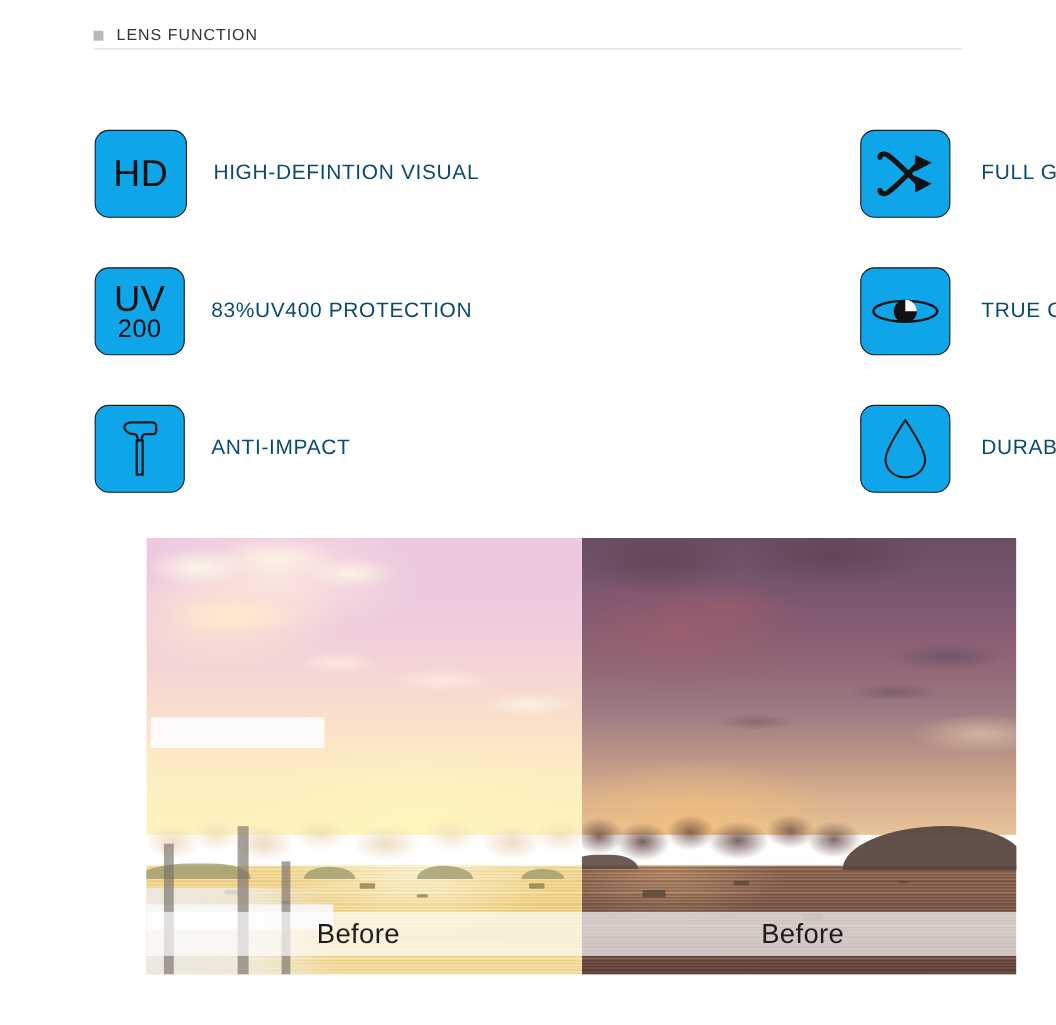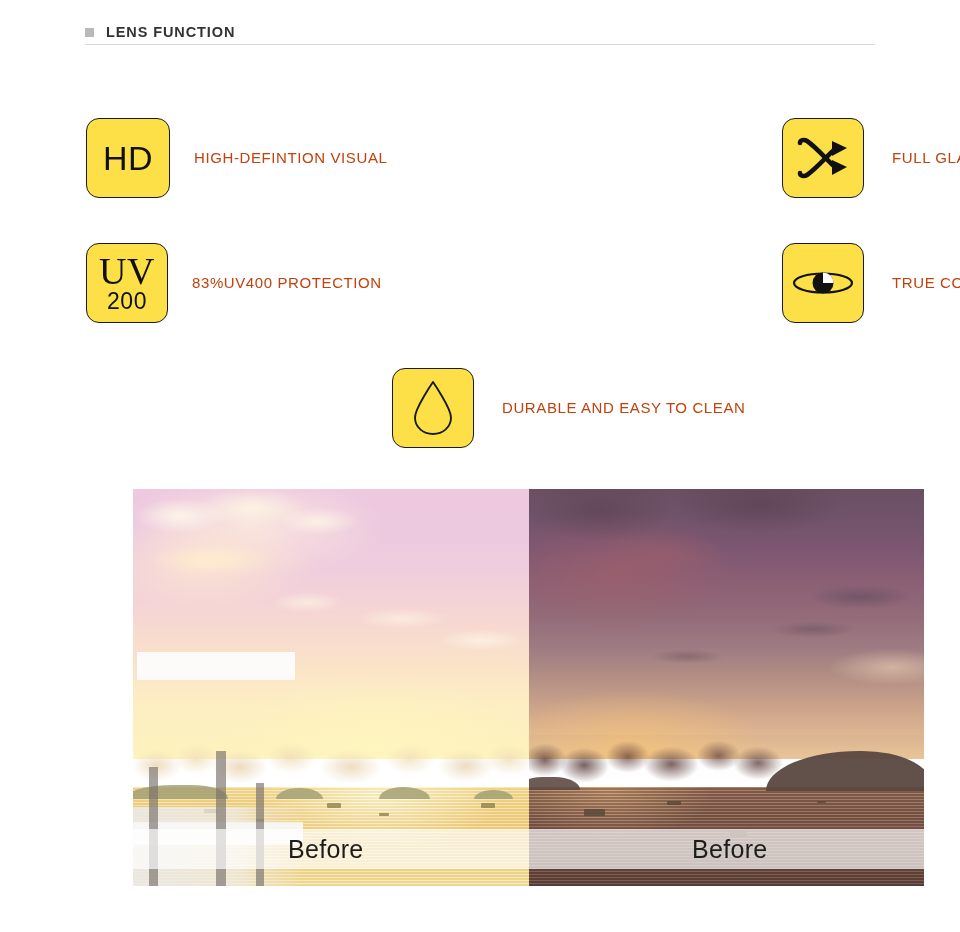--- a/index.html
+++ b/index.html
@@ -30,21 +30,21 @@
     height: 9px;
     background: #b9b9b9;
     margin-right: 12px;
     flex: 0 0 auto;
   }
   .header-title {
     font-size: 14.5px;
     letter-spacing: 0.9px;
     color: #333333;
     white-space: nowrap;
-    font-weight: 700;
+    font-weight: 400;
   }
   .header-rule {
     position: absolute;
     left: 85px;
     top: 44px;
     width: 790px;
     height: 1px;
     background: #d8d8d8;
   }
 
@@ -64,21 +64,21 @@
     align-items: center;
   }
   .feature.col-left  { width: 390px; padding-left: 86px; box-sizing: border-box; }
   .feature.col-right { width: 480px; padding-left: 2px;  box-sizing: border-box; }
 
   .icon-box {
     width: 80px;
     height: 78px;
     border: 1.6px solid #1a1a1a;
     border-radius: 13px;
-    background: #fde047;
+    background: #0ea5e9;
     flex: 0 0 auto;
     display: flex;
     align-items: center;
     justify-content: center;
     overflow: hidden;
   }
   .icon-box.hd-box   { width: 82px; height: 78px; }
   .icon-box.uv-box   { width: 80px; height: 78px; }
 
   .icon-text-hd {
@@ -88,34 +88,33 @@
     line-height: 1;
     font-weight: 400;
   }
   .uv-stack {
     display: flex;
     flex-direction: column;
     align-items: center;
     line-height: 0.96;
   }
   .uv-top {
-    font-size: 38px;
+    font-size: 33px;
     color: #111111;
     letter-spacing: 0.5px;
-    font-family: Liberation Serif, serif;
   }
   .uv-bot {
     font-size: 23px;
     color: #111111;
     letter-spacing: 0.5px;
   }
 
   .feature-label {
-    font-size: 15px;
-    color: #c2410c;
+    font-size: 19px;
+    color: #0c4a6e;
     letter-spacing: 0.6px;
     white-space: nowrap;
   }
   .col-left .feature-label  { margin-left: 24px; }
   .col-right .feature-label { margin-left: 28px; }
 
   
   .row1 .col-right .icon-box { margin-left: 392px; }
   .row2 .col-right .icon-box { margin-left: 392px; }
   .row3 .col-right .icon-box { margin-left: 392px; }
@@ -342,20 +341,31 @@
           <ellipse cx="31" cy="20" rx="29" ry="9.5" fill="none" stroke="#111" stroke-width="2.2"></ellipse>
           <circle cx="31" cy="20" r="10.5" fill="#111"></circle>
           <path d="M31 20 L31 9.5 A10.5 10.5 0 0 1 41.5 20 Z" fill="#ffffff"></path>
         </svg>
       </div>
       <span class="feature-label">TRUE COLOR</span>
     </div>
   </div>
 
   <div class="feature-row row3">
+    <div class="feature col-left">
+      <div class="icon-box">
+        <svg width="44" height="56" viewBox="0 0 44 56">
+          <path d="M8 9 C8 5.5 11 4 15 4 L33 4 C36 4 37 5.5 37 8 L37 12 C37 13.6 35.6 14.6 34 14.6 L27 14.6
+                   C25 14.6 24.4 16 24 18 L23.6 20 L20.4 20 L20 18 C19.6 16 19 14.6 17 14.6
+                   C13.4 14.6 10.6 13.2 9 11 Z" fill="none" stroke="#1a1a1a" stroke-width="2"></path>
+          <rect x="19.3" y="20.5" width="5.4" height="31" fill="none" stroke="#1a1a1a" stroke-width="2"></rect>
+        </svg>
+      </div>
+      <span class="feature-label">ANTI-IMPACT</span>
+    </div>
     <div class="feature col-right">
       <div class="icon-box">
         <svg width="46" height="60" viewBox="0 0 46 60">
           <path d="M23 4 C23 4 5 30 5 39.5 C5 49.2 13.1 56 23 56 C32.9 56 41 49.2 41 39.5 C41 30 23 4 23 4 Z" fill="none" stroke="#1a1a1a" stroke-width="1.9" stroke-linejoin="round"></path>
         </svg>
       </div>
       <span class="feature-label">DURABLE AND EASY TO CLEAN</span>
     </div>
   </div>
 

